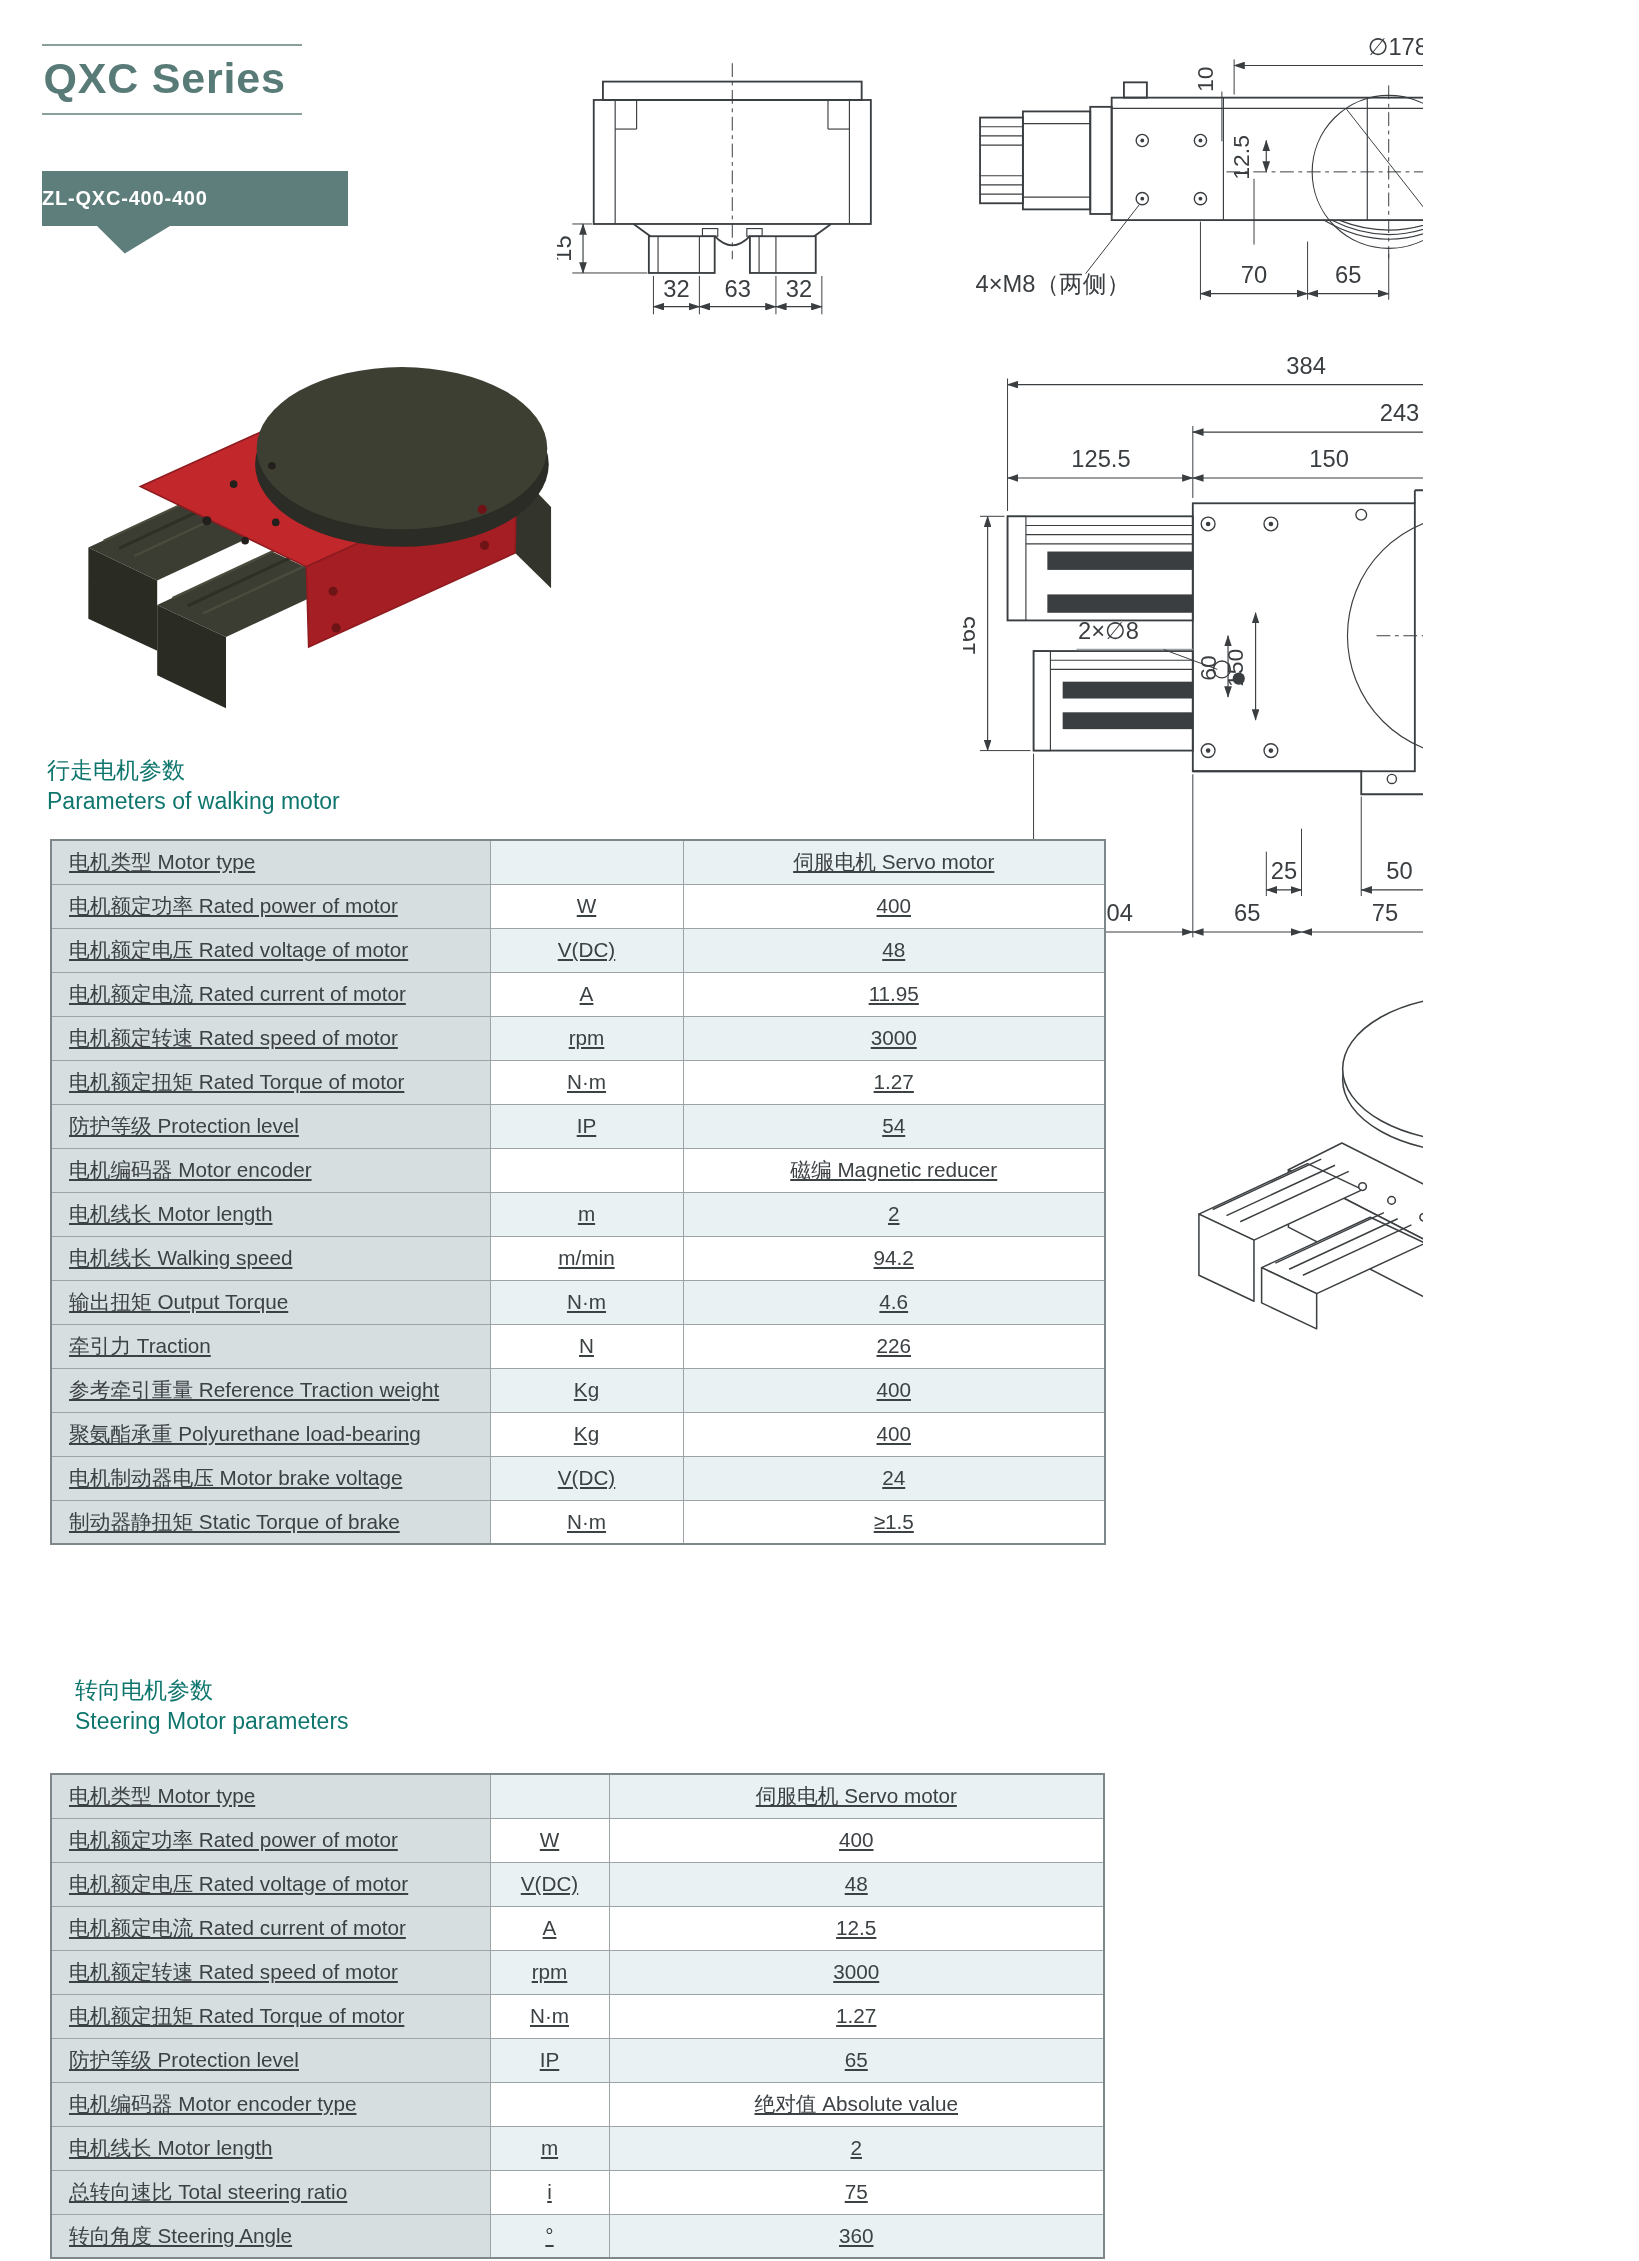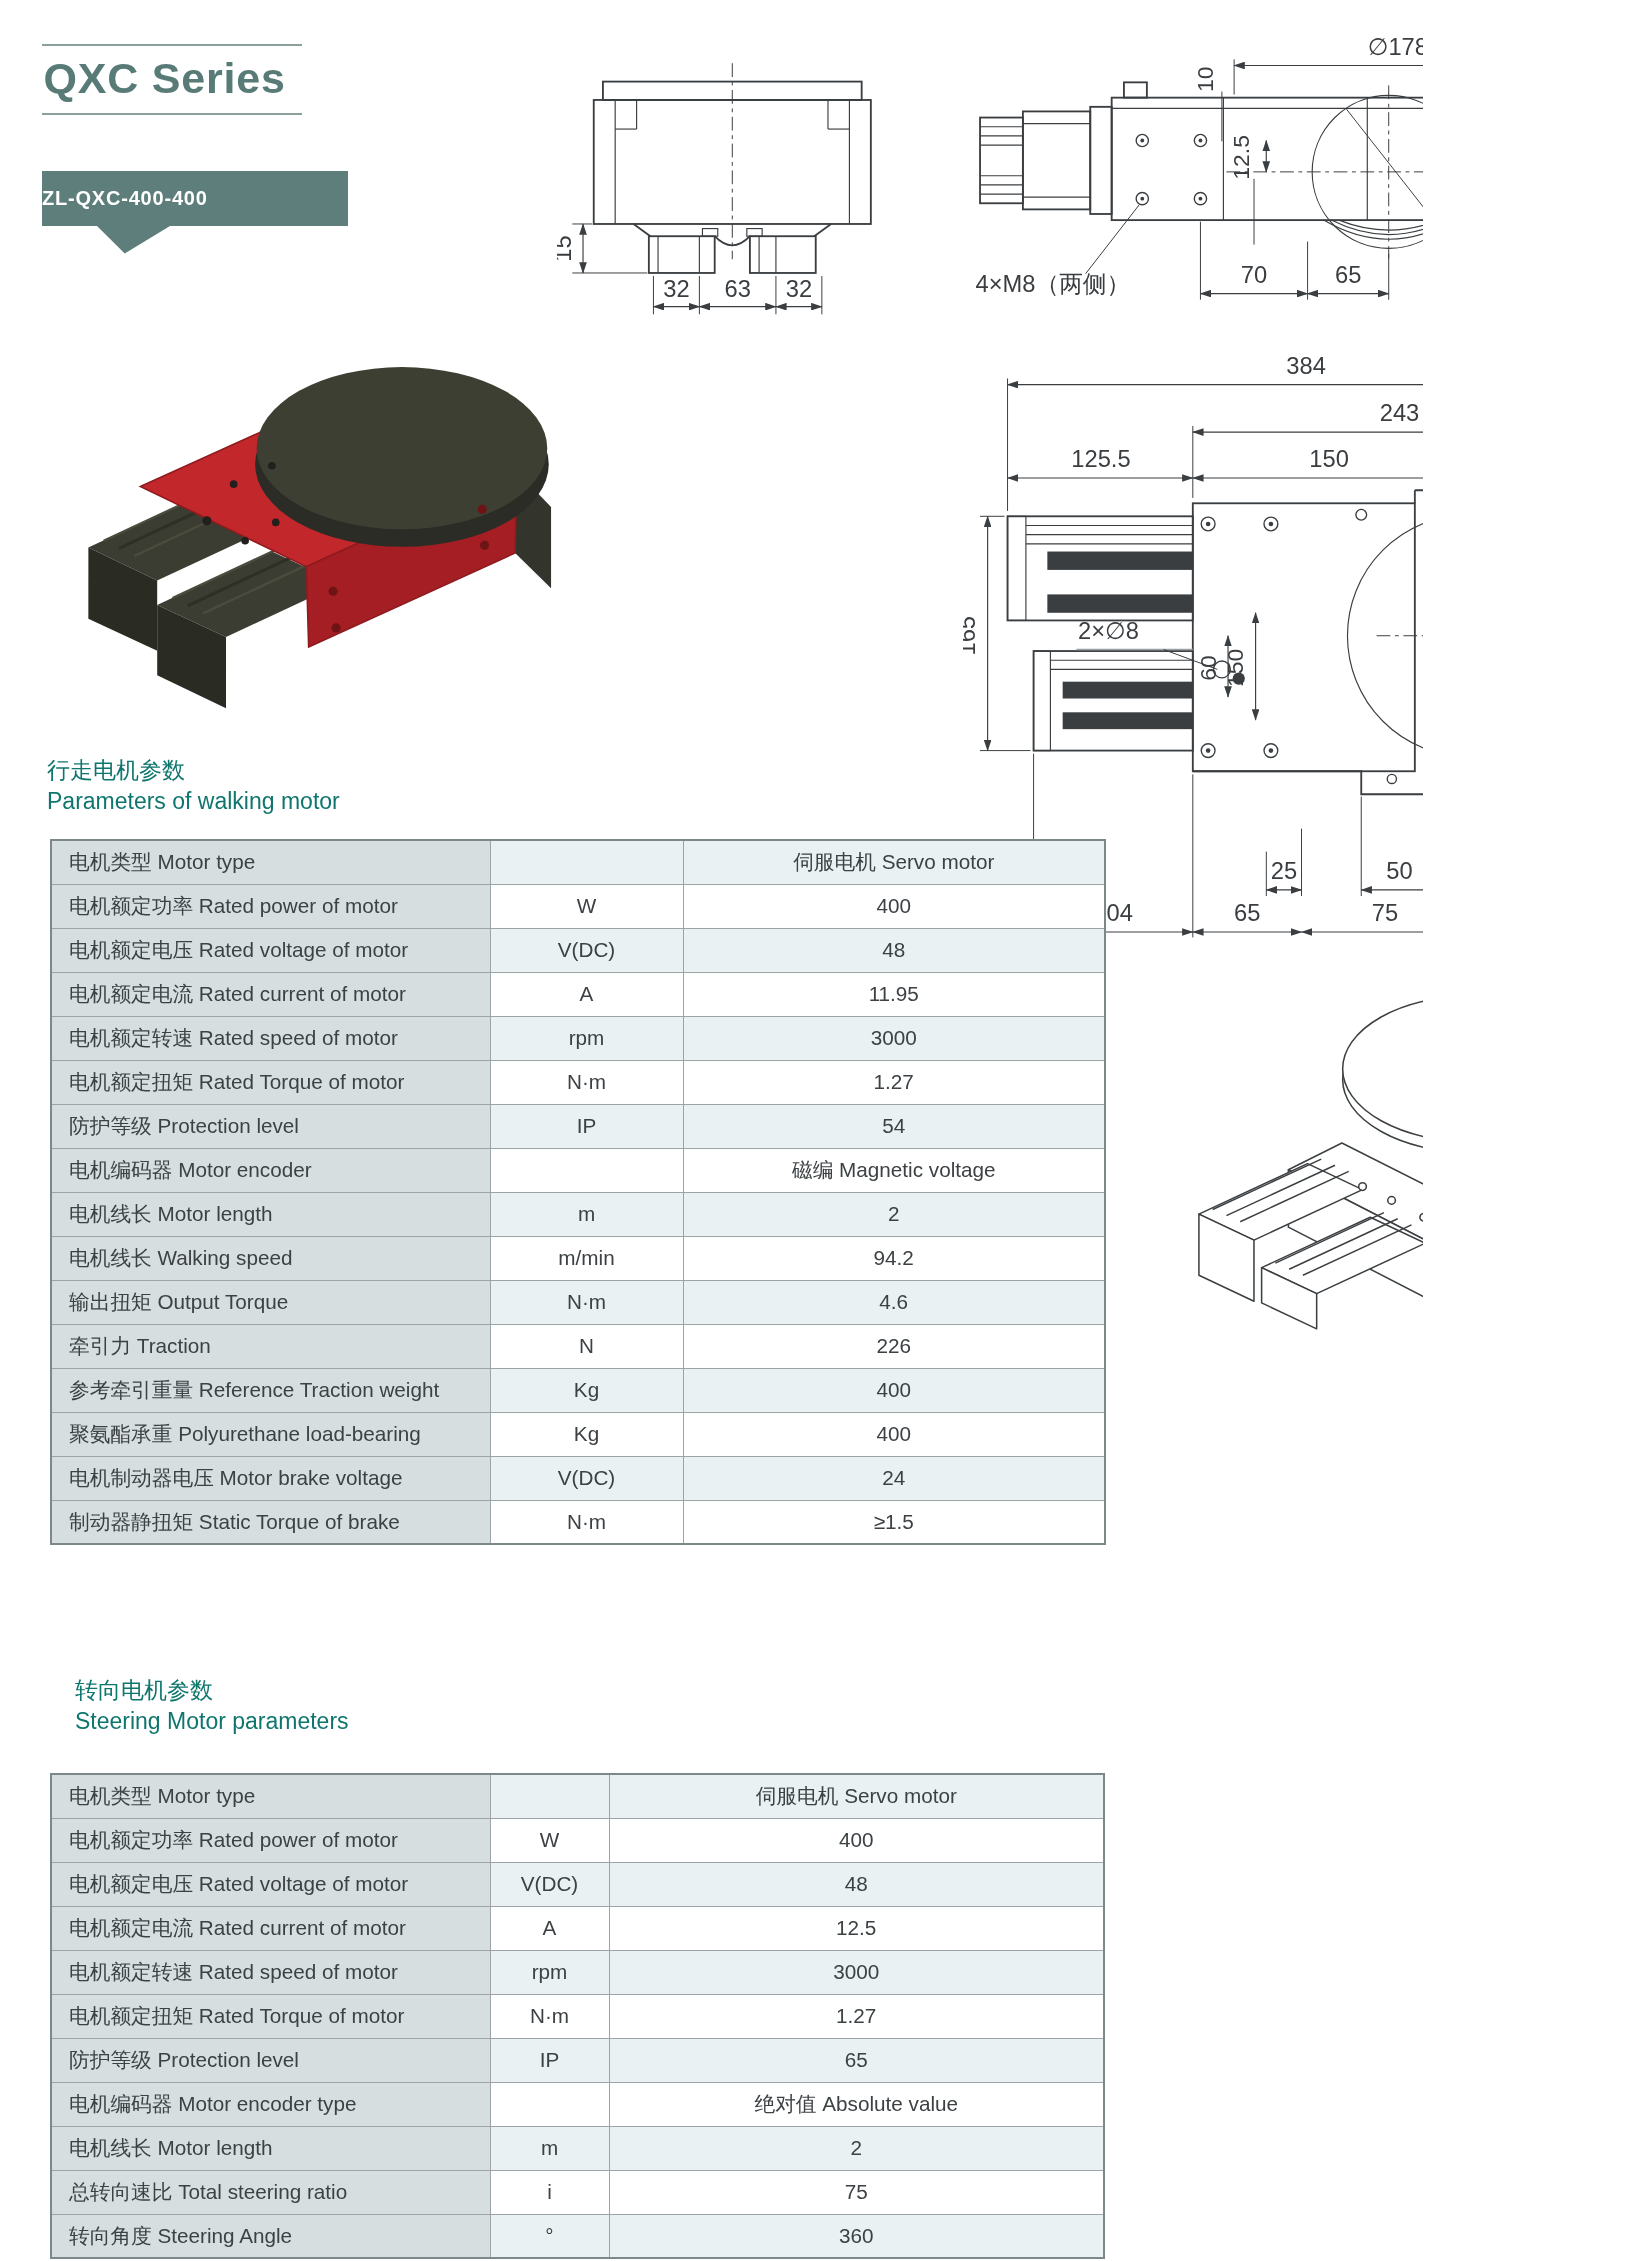--- a/index.html
+++ b/index.html
@@ -17,21 +17,21 @@
     background:#5d7e7b; color:#ffffff; font-size:20px; font-weight:bold;
     display:flex; align-items:center; justify-content:flex-start; letter-spacing:0.8px; }
   .model-badge .tail { position:absolute; left:55px; top:55px; width:73px; height:27.6px;
     background:#5d7e7b; clip-path:polygon(0 0, 100% 0, 38% 100%); }
 
   
   .sec-head { position:absolute; font-size:23px; line-height:31px; color:#0f766e; }
 
   
   table.spec { position:absolute; border-collapse:collapse; table-layout:fixed;
-    border:2.3px solid #7e888b; background:#bef264; }
+    border:2.3px solid #7e888b; background:#bef264;text-decoration:underline; }
   table.spec td { border:1.5px solid #9ca4a7; font-size:20.7px; color:#3c4144;
     vertical-align:middle; }
   table.spec td.col-label { background:#d6dee0; padding-left:17px; text-align:left; }
   table.spec td.col-unit, table.spec td.col-value { text-align:center; }
   table.spec tbody tr:nth-child(odd) td.col-unit,
   table.spec tbody tr:nth-child(odd) td.col-value { background:#e9f1f2; }
   table.spec tbody tr:nth-child(even) td.col-unit,
   table.spec tbody tr:nth-child(even) td.col-value { background:#ffffff; }
   #walking-table tbody tr { height:44px; }
   #steering-table tbody tr { height:44px; }
@@ -355,21 +355,21 @@
           <td class="col-value">1.27</td>
         </tr>
         <tr>
           <td class="col-label">防护等级 Protection level</td>
           <td class="col-unit">IP</td>
           <td class="col-value">54</td>
         </tr>
         <tr>
           <td class="col-label">电机编码器 Motor encoder</td>
           <td class="col-unit"></td>
-          <td class="col-value">磁编 Magnetic voltage</td>
+          <td class="col-value">磁编 Magnetic reducer</td>
         </tr>
         <tr>
           <td class="col-label">电机线长 Motor length</td>
           <td class="col-unit">m</td>
           <td class="col-value">2</td>
         </tr>
         <tr>
           <td class="col-label">电机线长 Walking speed</td>
           <td class="col-unit">m/min</td>
           <td class="col-value">94.2</td>

